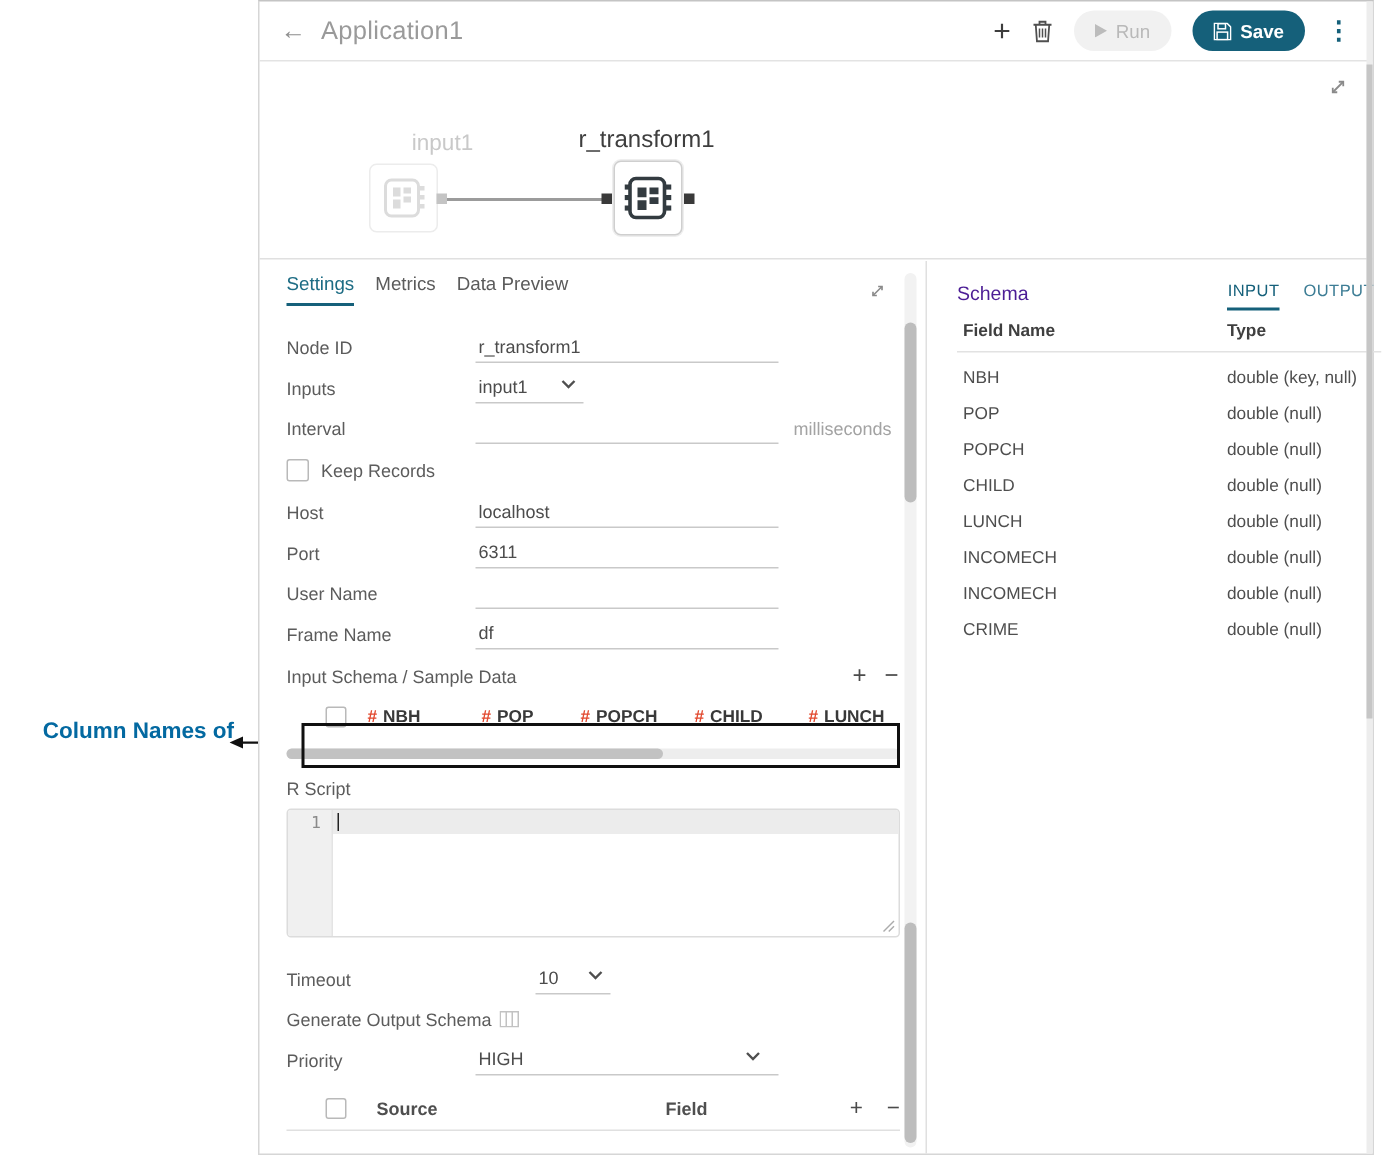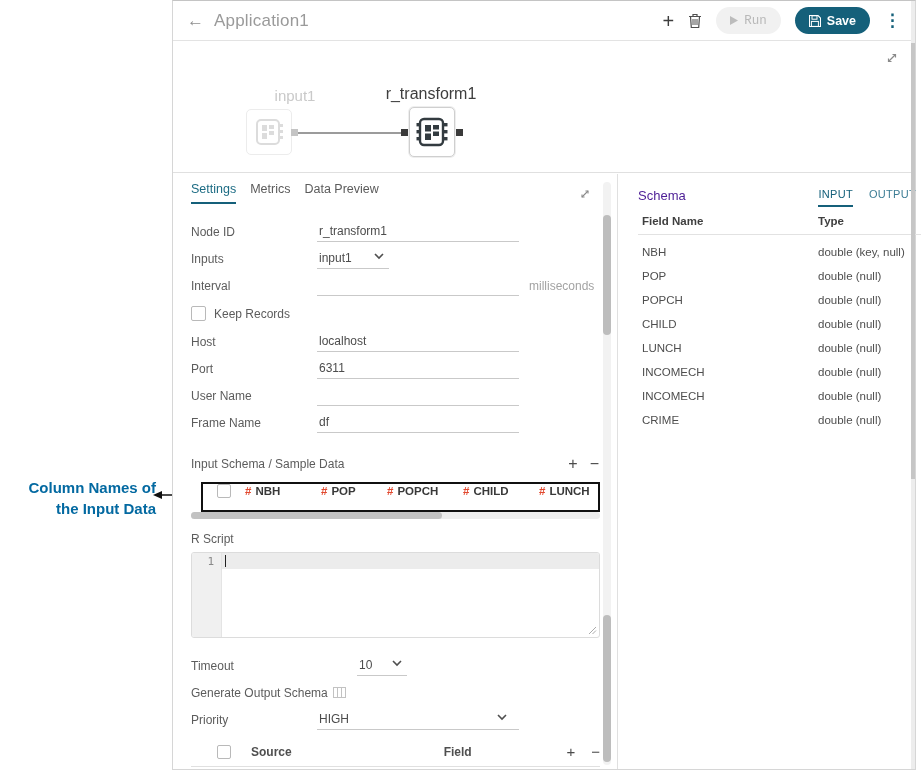--- a/index.html
+++ b/index.html
@@ -20,21 +20,21 @@
 
   
   .hdr { position:relative; height:40px; border-bottom:1px solid #e3e3e3;
     display:flex; align-items:center; padding:0 14px; }
   .hdr-back { font-size:17px; color:#8f8f8f; cursor:pointer; margin-right:10px; }
   .hdr-title { font-size:17px; color:#9a9a9a; letter-spacing:.2px; }
   .hdr-actions { margin-left:auto; display:flex; align-items:center; gap:14px; }
   .hdr-plus { font-size:20px; color:#3d3d3d; line-height:1; cursor:pointer; }
   .pill { display:flex; align-items:center; gap:6px; border-radius:15px; font-size:12.5px;
     padding:0 14px; height:27px; cursor:pointer; }
-  .pill.run { background:#f1f1f1; color:#b9b9b9;font-family:Liberation Mono, monospace; }
+  .pill.run { background:#f1f1f1; color:#b9b9b9; }
   .pill.save { background:#15607a; color:#fff; font-weight:bold; }
   .kebab { color:#15607a; font-size:17px; font-weight:bold; letter-spacing:0; cursor:pointer; }
 
   
   .canvas { position:relative; height:132px; border-bottom:1px solid #e0e0e0; }
   .node-label { position:absolute; font-size:15px; }
   .node-box { position:absolute; width:46px; height:46px; background:#fff; border-radius:5px;
     display:flex; align-items:center; justify-content:center; }
   .inode .node-box { border:1px solid #ececec; }
   .tnode .node-box { border:1px solid #cfcfcf; box-shadow:0 0 0 1px #eee; }
@@ -62,21 +62,21 @@
   .fld.short { width:72px; }
   .fld.tshort { width:50px; }
   .suffix { margin-left:10px; color:#a3a3a3; font-size:12px; }
   .ddwrap { position:relative; display:flex; align-items:center; }
   .dd-chev { position:absolute; right:5px; top:4px; pointer-events:none; }
   .cb { width:15px; height:15px; border:1.5px solid #b9b9b9; border-radius:2px;
     background:#fff; flex:none; cursor:pointer; }
   .cb-label { margin-left:8px; color:#5c5c5c; font-size:12px; }
 
   
-  .sec-row { display:flex; align-items:center; height:24px; margin-top:16px; font-size:12px; color:#5c5c5c; }
+  .sec-row { display:flex; align-items:center; height:24px; margin-top:3px; font-size:12px; color:#5c5c5c; }
   .pm { margin-left:auto; display:flex; gap:12px; font-size:16px; color:#4b4b4b; }
   .pm span { cursor:pointer; line-height:1; }
   .cols-row { display:flex; align-items:center; height:30px; margin-left:16px; width:397px;
     padding-left:10px; gap:0; }
   .cols-row .cb { width:14px; height:14px; margin-right:14px; }
   .colhead { display:flex; align-items:center; font-size:11.5px; font-weight:bold; color:#393939;
     width:76px; flex:none; }
   .colhead .hash { color:#e2492f; margin-right:4px; font-weight:bold; }
   .hscroll { position:relative; height:7px; background:#ededed; border-radius:4px; margin-top:6px; width:409px; }
   .hscroll .thumb { position:absolute; left:0; top:0; height:7px; width:251px; background:#c2c2c2; border-radius:4px; }
@@ -126,21 +126,20 @@
 
   svg { display:block; }
 </style>
 </head>
 <body>
 
 <div class="page">
 
   <div class="callout-text">
     <div>Column Names of</div>
-    <div>the Input Data</div>
   </div>
   <svg class="callout-arrow" width="52" height="16" viewBox="0 0 52 16">
     <line x1="6" y1="8" x2="48" y2="8" stroke="#101010" stroke-width="1.5"></line>
     <polygon points="0,8 9,4 9,12" fill="#101010"></polygon>
     <circle cx="48" cy="8" r="3" fill="#101010"></circle>
   </svg>
   <div class="callout-box"></div>
 
   <div class="window">
 

